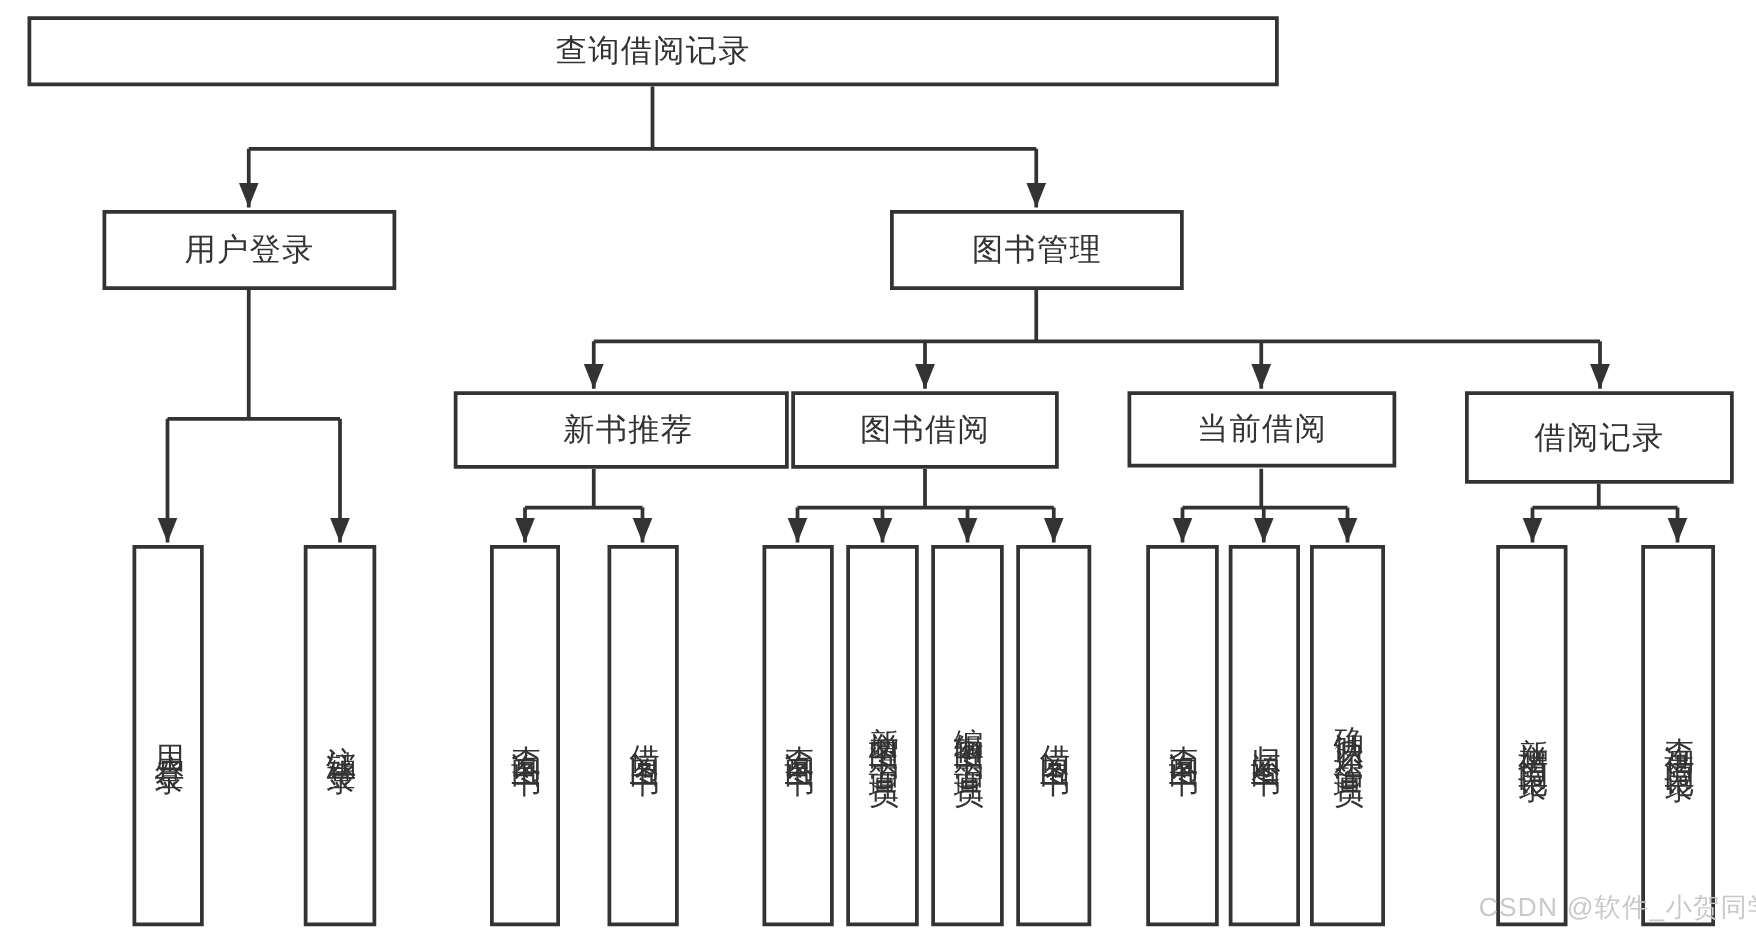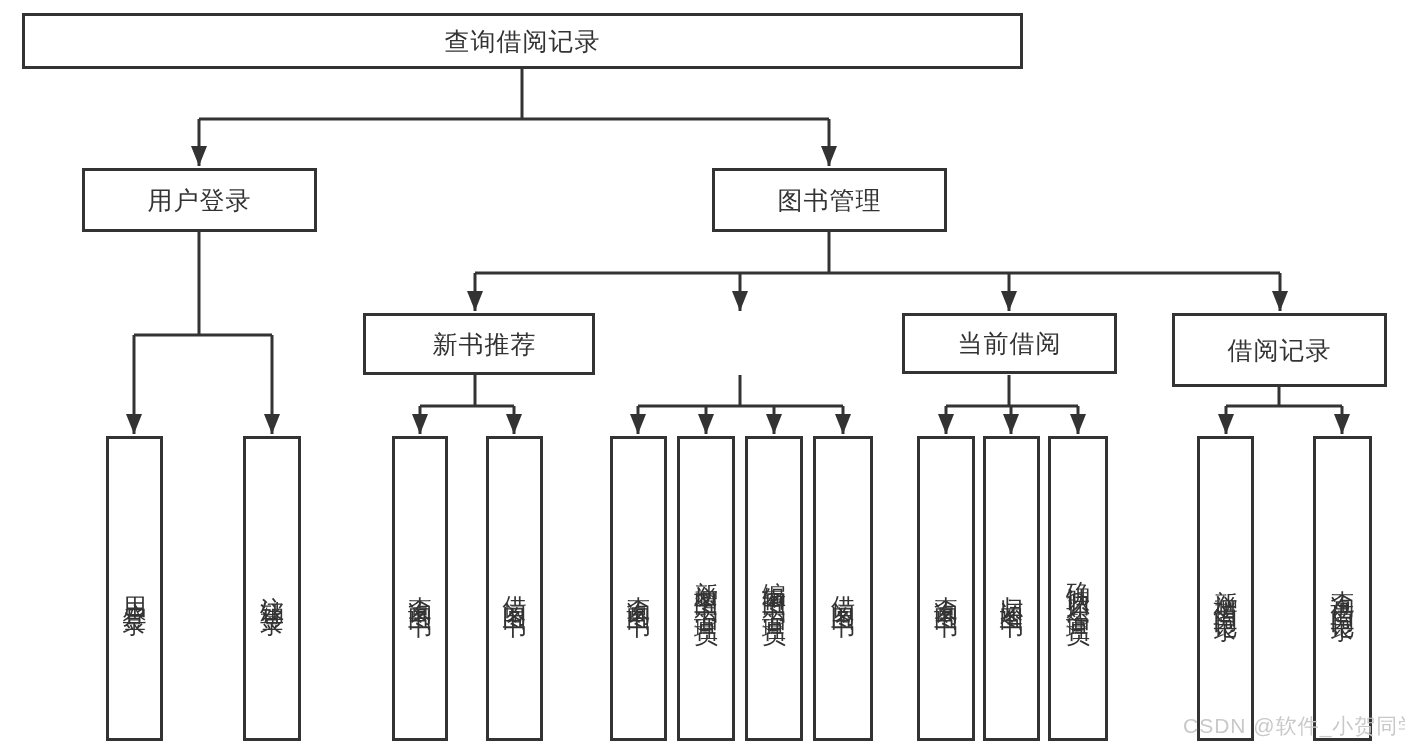--- a/index.html
+++ b/index.html
@@ -104,21 +104,22 @@
       <path d="M1226,406 V434" marker-end="url(#arrow)"></path>
       <path d="M1342,406 V434" marker-end="url(#arrow)"></path>
     </g>
   </svg>
 
   <div class="box" style="left:22px;top:13px;width:1001px;height:56px;">查询借阅记录</div>
 
   <div class="box" style="left:82px;top:168px;width:235px;height:64px;">用户登录</div>
   <div class="box" style="left:712px;top:168px;width:235px;height:64px;">图书管理</div>
 
-  <div class="box" style="left:363px;top:313px;width:232px;height:62px;padding-left:11px;">新书推荐</div>
+  <div class="box" style="left:363px;top:313px;width:268px;height:62px;padding-left:11px;">新书推荐</div>
+  <div class="box" style="left:633px;top:313px;width:214px;height:62px;">图书借阅</div>
   <div class="box" style="left:902px;top:313px;width:215px;height:61px;">当前借阅</div>
   <div class="box" style="left:1172px;top:313px;width:215px;height:74px;">借阅记录</div>
 
   <div class="box vbox" style="left:106px;top:436px;width:57px;height:305px;">用户登录</div>
   <div class="box vbox" style="left:243px;top:436px;width:58px;height:305px;">注销登录</div>
 
   <div class="box vbox" style="left:392px;top:436px;width:56px;height:305px;">查询图书</div>
   <div class="box vbox" style="left:486px;top:436px;width:57px;height:305px;">借阅图书</div>
 
   <div class="box vbox" style="left:610px;top:436px;width:57px;height:305px;">查询图书</div>

